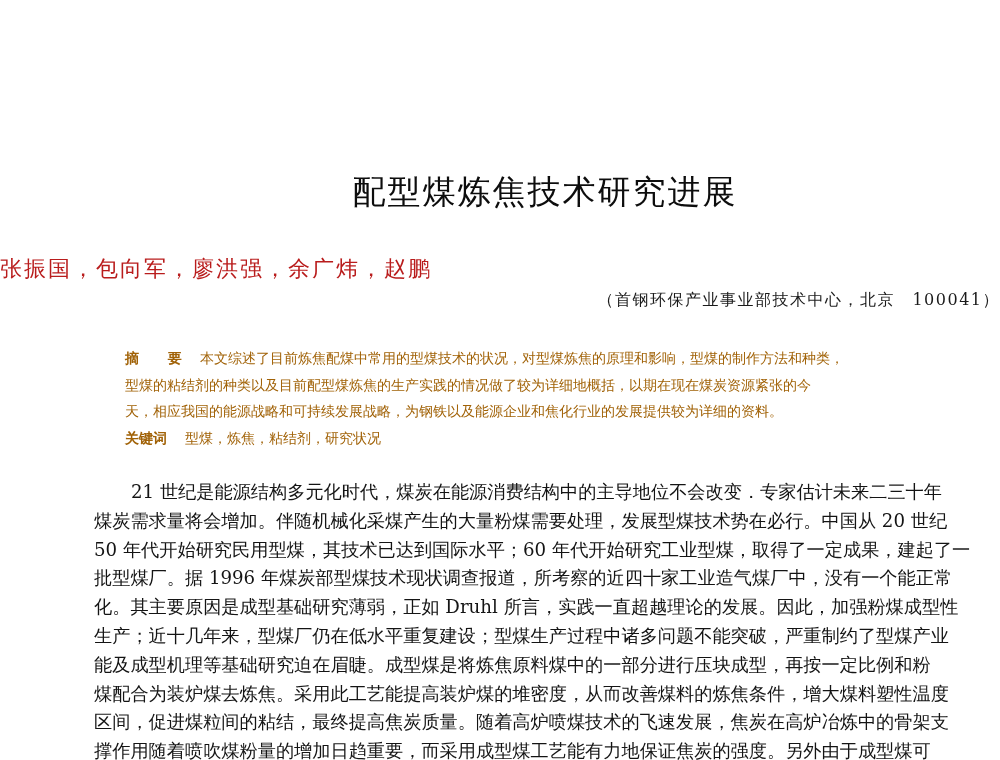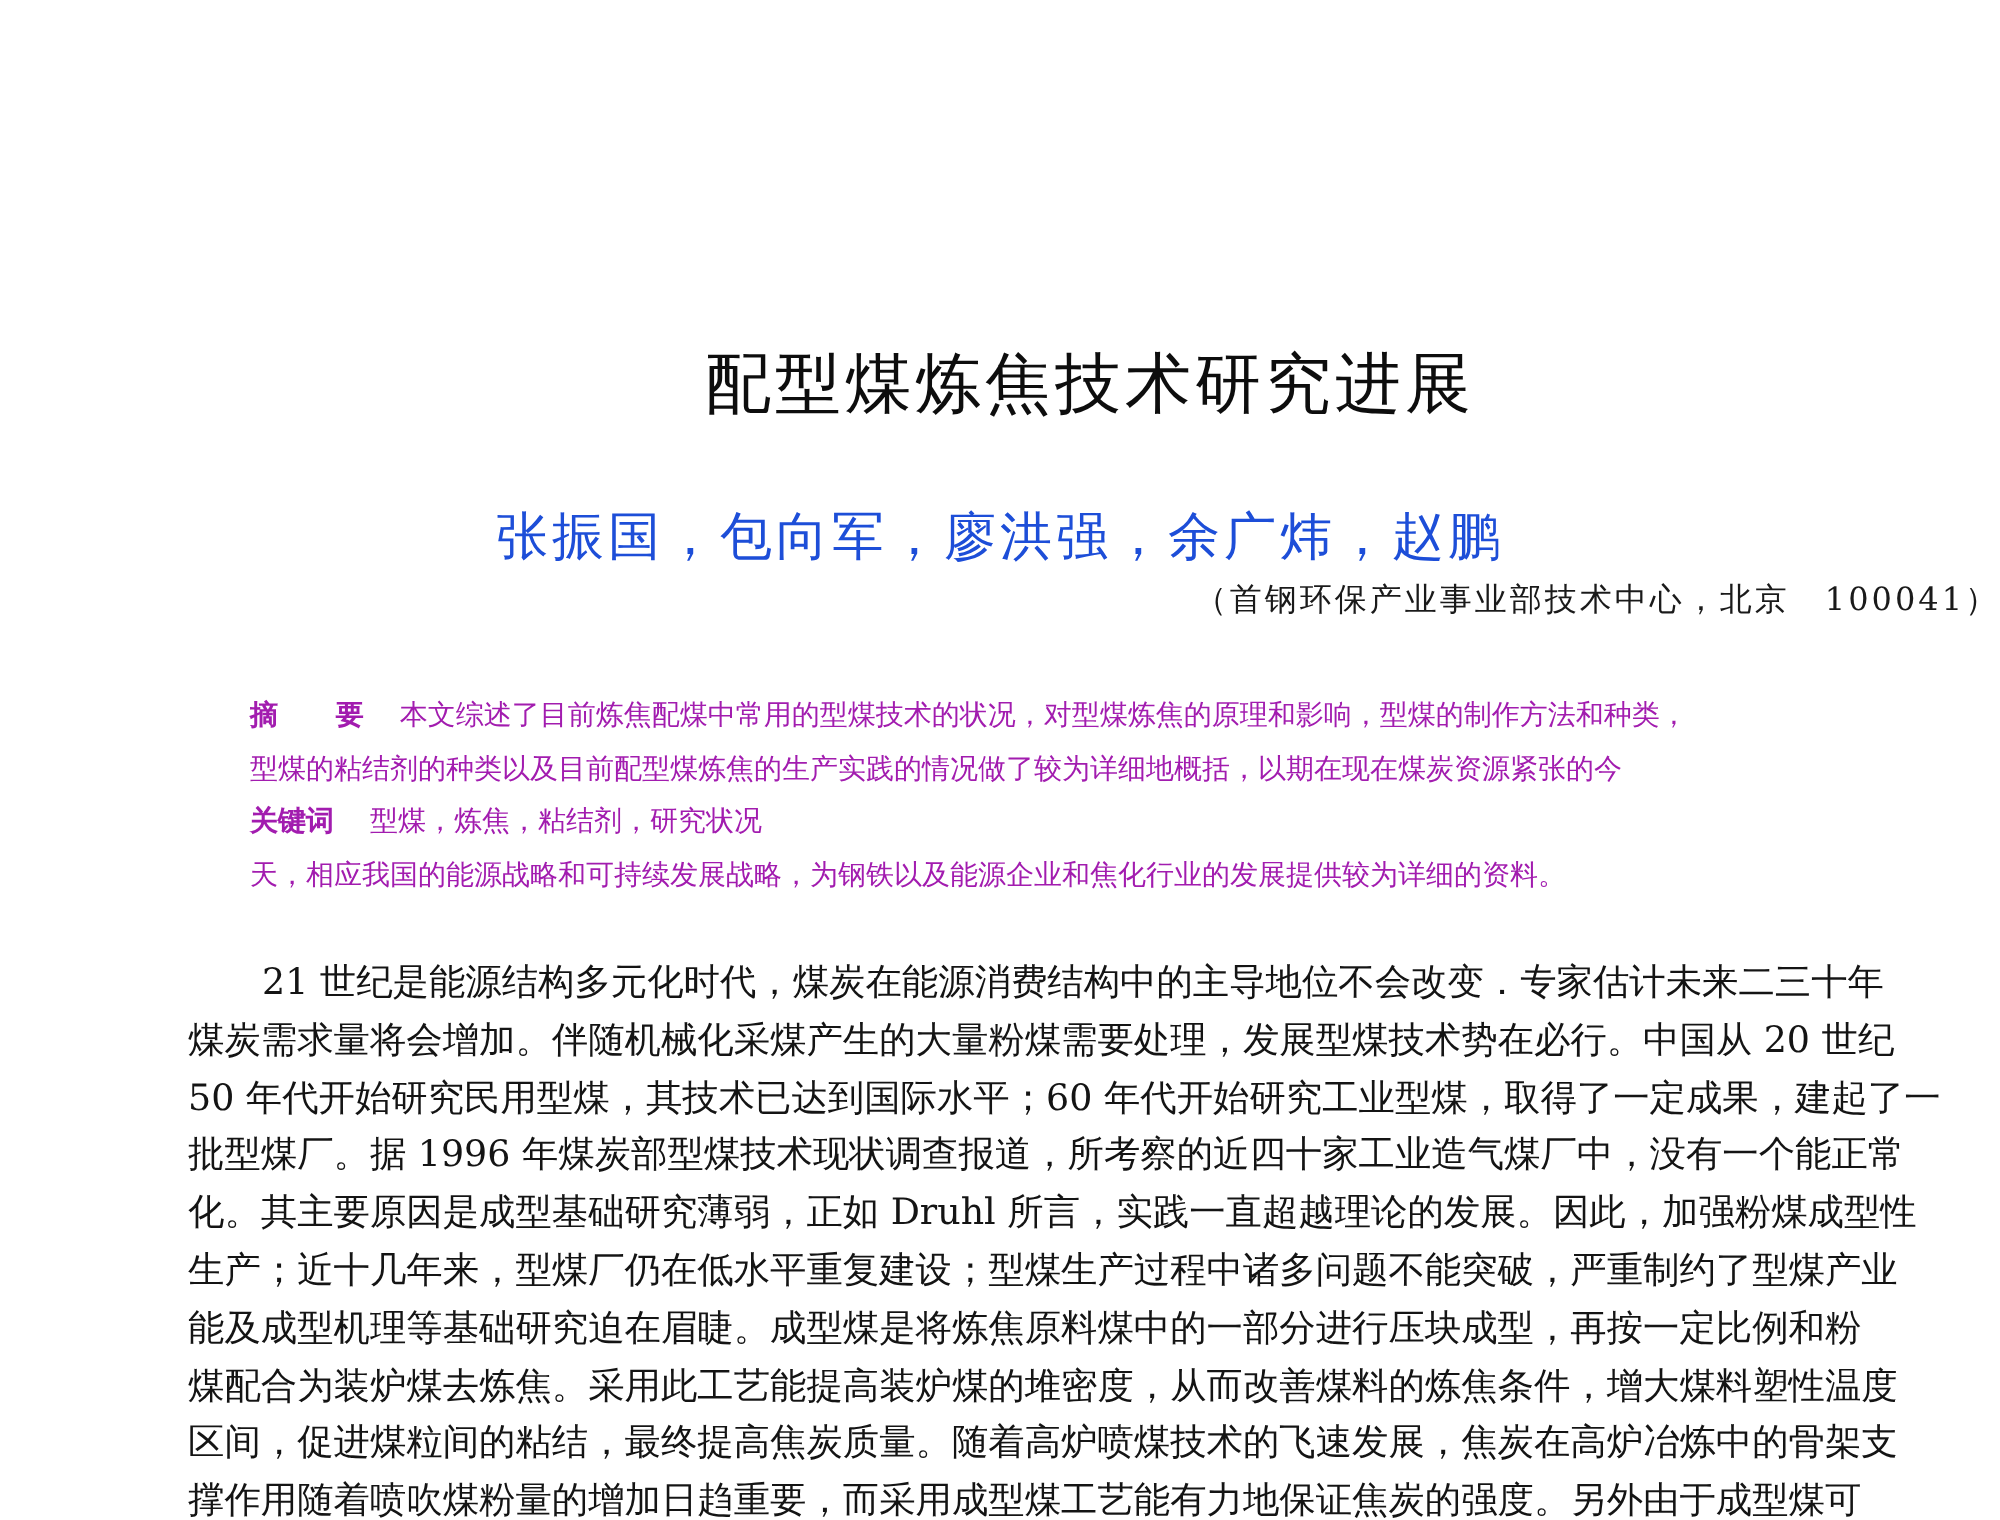--- a/index.html
+++ b/index.html
@@ -34,25 +34,24 @@
       color: #0d0d0d;
       margin: 0;
       line-height: 44px;
       padding-left: 45px;
     }
     .authors {
       position: absolute;
       left: 0;
       top: 254px;
       width: 1000px;
-      text-align: center;
-      font-size: 26px;
+      font-size: 22px;
       letter-spacing: 2px;
       line-height: 30px;
-      color: #1d4ed8;
+      color: #b91c1c;
     }
     .affiliation {
       position: absolute;
       left: 0;
       top: 288px;
       width: 1000px;
       text-align: right;
       font-size: 16px;
       letter-spacing: 1.5px;
       line-height: 24px;
@@ -61,21 +60,21 @@
     .abstract {
       position: absolute;
       left: 125px;
       top: 345px;
       width: 745px;
       font-family: "DejaVu Sans", "Liberation Sans", sans-serif;
       font-size: 14px;
       line-height: 26.5px;
       text-align: justify;
       text-align-last: left;
-      color: #a21caf;
+      color: #a16207;
     }
     .abstract .label {
       font-weight: bold;
       letter-spacing: 12px;
       margin-right: 6px;
     }
     .abstract .kw-label {
       font-weight: bold;
       margin-right: 18px;
     }
@@ -104,22 +103,22 @@
 
   <h1 class="title">配型煤炼焦技术研究进展</h1>
 
   <div class="authors">张振国，包向军，廖洪强，余广炜，赵鹏</div>
 
   <div class="affiliation">（首钢环保产业事业部技术中心，北京　100041）</div>
 
   <div class="abstract">
     <span class="line"><span class="label">摘 要</span><span>本文综述了目前炼焦配煤中常用的型煤技术的状况，对型煤炼焦的原理和影响，型煤的制作方法和种类，</span></span>
     <span class="line">型煤的粘结剂的种类以及目前配型煤炼焦的生产实践的情况做了较为详细地概括，以期在现在煤炭资源紧张的今</span>
+    <span class="line">天，相应我国的能源战略和可持续发展战略，为钢铁以及能源企业和焦化行业的发展提供较为详细的资料。</span>
     <span class="line"><span class="kw-label">关键词</span><span>型煤，炼焦，粘结剂，研究状况</span></span>
-    <span class="line">天，相应我国的能源战略和可持续发展战略，为钢铁以及能源企业和焦化行业的发展提供较为详细的资料。</span>
   </div>
 
   <div class="body">
     <span class="line indent">21 世纪是能源结构多元化时代，煤炭在能源消费结构中的主导地位不会改变．专家估计未来二三十年</span>
     <span class="line">煤炭需求量将会增加。伴随机械化采煤产生的大量粉煤需要处理，发展型煤技术势在必行。中国从 20 世纪</span>
     <span class="line">50 年代开始研究民用型煤，其技术已达到国际水平；60 年代开始研究工业型煤，取得了一定成果，建起了一</span>
     <span class="line">批型煤厂。据 1996 年煤炭部型煤技术现状调查报道，所考察的近四十家工业造气煤厂中，没有一个能正常</span>
     <span class="line">化。其主要原因是成型基础研究薄弱，正如 Druhl 所言，实践一直超越理论的发展。因此，加强粉煤成型性</span>
     <span class="line">生产；近十几年来，型煤厂仍在低水平重复建设；型煤生产过程中诸多问题不能突破，严重制约了型煤产业</span>
     <span class="line">能及成型机理等基础研究迫在眉睫。成型煤是将炼焦原料煤中的一部分进行压块成型，再按一定比例和粉</span>

